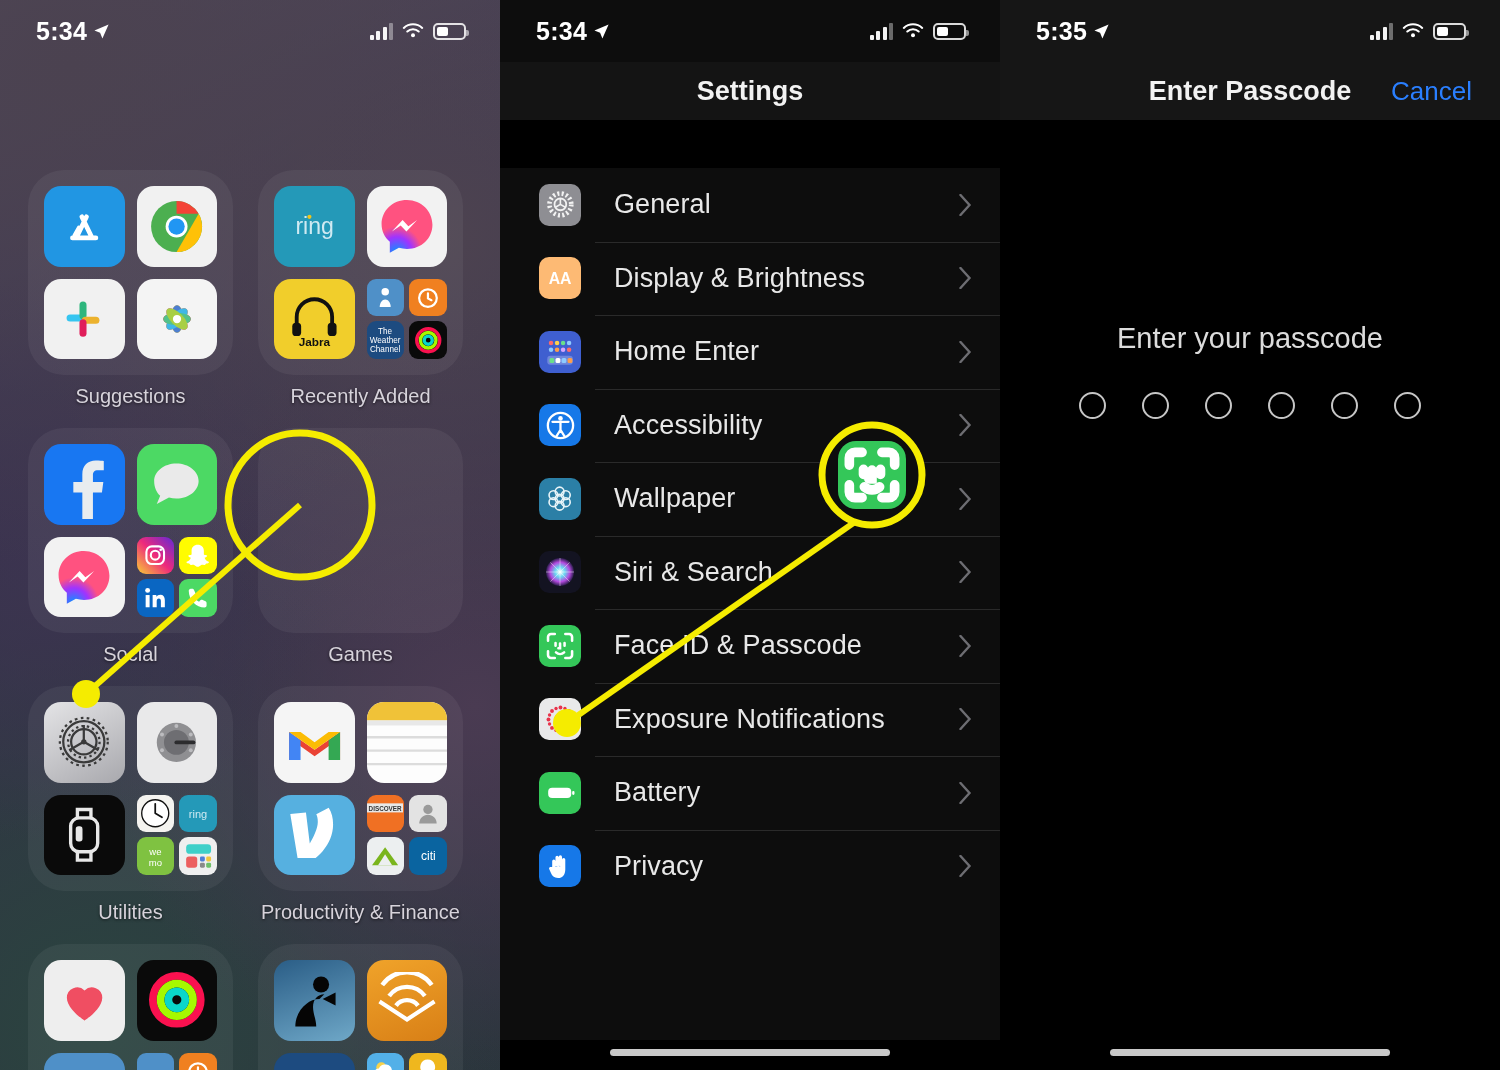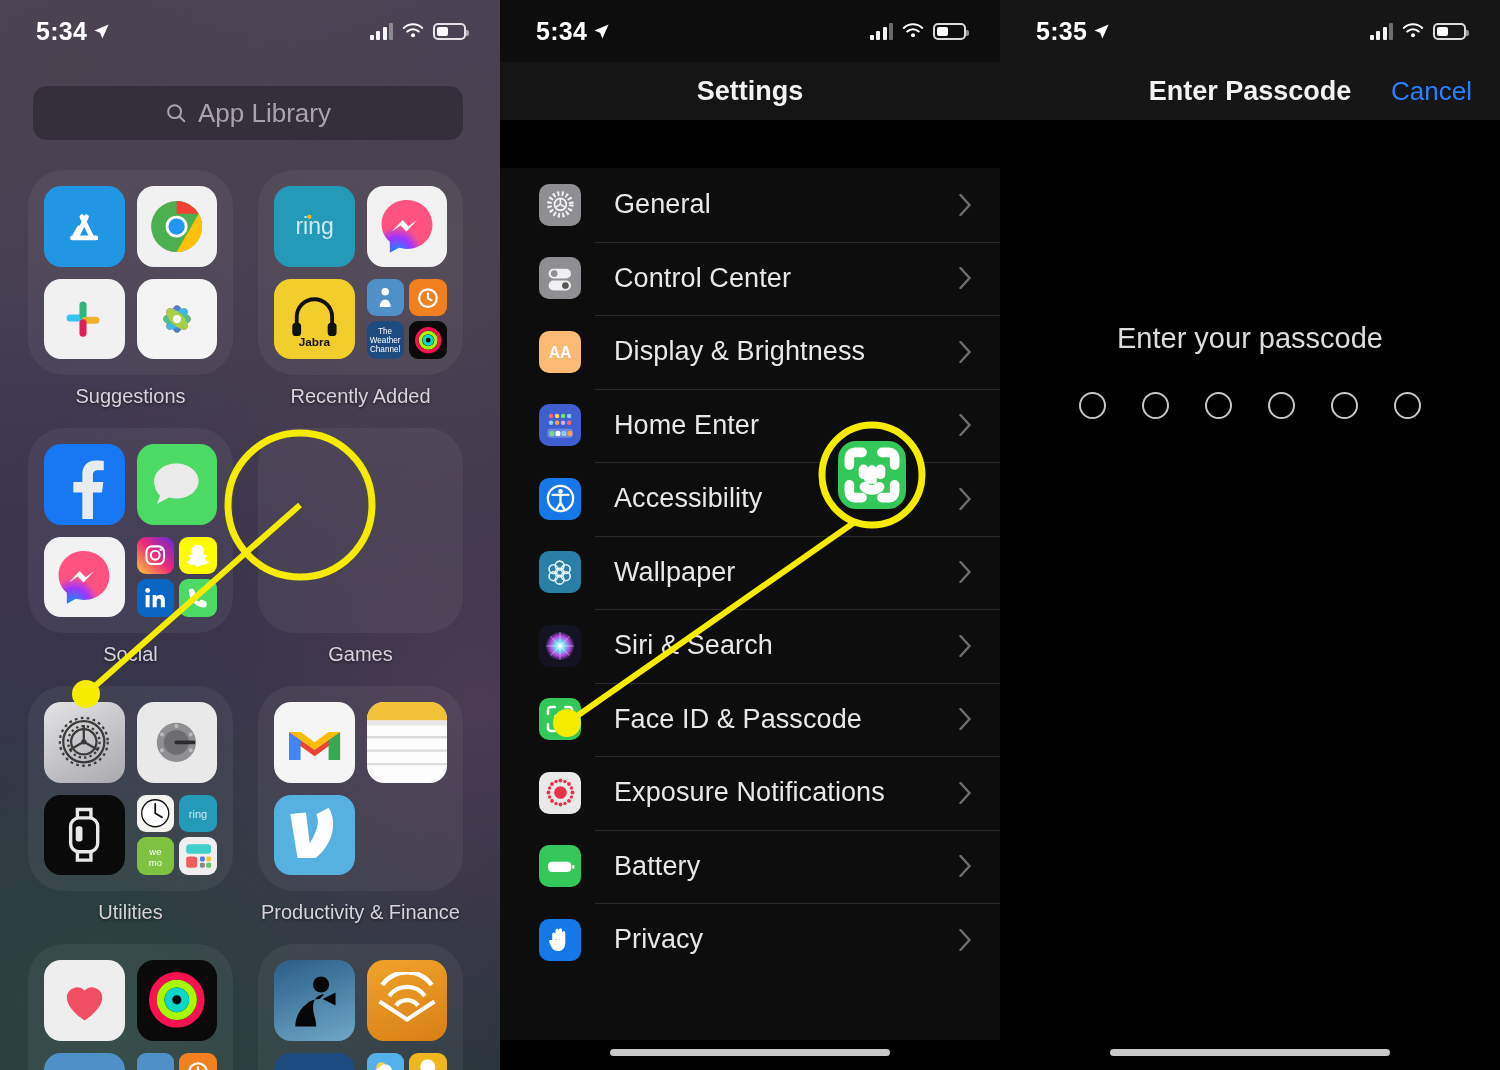--- a/index.html
+++ b/index.html
@@ -119,27 +119,20 @@
           <path d="M12 15.3a2 2 0 1 0 0-4 2 2 0 0 0 0 4z" fill="#fff"></path>
           <path d="M6.3 9.5a8.4 8.4 0 0 1 11.4 0" stroke="#fff" stroke-width="2.1" fill="none" stroke-linecap="round"></path>
           <path d="M2.8 5.9a13.6 13.6 0 0 1 18.4 0" stroke="#fff" stroke-width="2.1" fill="none" stroke-linecap="round"></path>
           </svg>
         <div class="batt">
             <b></b>
           </div>
       </div>
     </div>
 
-    <div class="search">
-      <svg class="mag" viewBox="0 0 24 24">
-        <circle cx="10.5" cy="10.5" r="7" stroke="#a9a2ae" stroke-width="2.2" fill="none"></circle>
-        <path d="M15.8 15.8 21 21" stroke="#a9a2ae" stroke-width="2.2" stroke-linecap="round"></path>
-        </svg>
-      <span>App Library</span>
-    </div>
 
     <div class="folders">
 
       <div class="frow">
         <div class="folder-wrap">
           <div class="folder">
             <div class="ic" style="background:#2196e3">
               <svg width="70%" height="70%" viewBox="0 0 24 24">
                   <path d="M7 17h10M8.6 17 13 8M15.4 17 11 8" stroke="#fff" stroke-width="2" stroke-linecap="round" fill="none"></path>
                   <path d="M9.8 12.8 8 16" stroke="#fff" stroke-width="2" stroke-linecap="round"></path>
@@ -389,20 +382,45 @@
                   <g stroke="#dcdcdc" stroke-width="1.4">
                     <path d="M0 21h48M0 29h48M0 37h48"></path>
                   </g>
                 </svg>
               </div>
             <div class="ic" style="background:#56b0e0">
               <svg width="68%" height="76%" viewBox="0 0 28 32">
                   <path d="M21.5 2c1.6 2.6 2.3 5.3 2.3 8.7 0 10.8-9.2 17.6-9.2 17.6H5.2L1.4 5.2 9.6 4.4l2 16.2c1.9-3.1 4.2-7.9 4.2-11.2 0-1.8-.3-3-.8-4z" fill="#fff"></path>
                 </svg>
               </div>
+            <div class="mini">
+              <div class="ic" style="background:#f07023">
+                <svg width="96%" height="60%" viewBox="0 0 40 22">
+                    <rect width="40" height="10" fill="#e8e8e8"></rect>
+                    <text x="20" y="8" font-family="Liberation Sans" font-size="7" font-weight="bold" fill="#333" text-anchor="middle">DISCOVER</text>
+                  </svg>
+                </div>
+              <div class="ic" style="background:#e3e3e3">
+                <svg width="74%" height="74%" viewBox="0 0 24 24">
+                    <circle cx="12" cy="9" r="4" fill="#9a9a9a"></circle>
+                    <path d="M4.5 21c0-4.4 3.4-7.5 7.5-7.5s7.5 3.1 7.5 7.5z" fill="#9a9a9a"></path>
+                  </svg>
+                </div>
+              <div class="ic" style="background:#eceff0">
+                <svg width="80%" height="70%" viewBox="0 0 30 22">
+                    <path d="M15 2 28 20H2z" fill="#7ab51d"></path>
+                    <path d="M15 9 22 20H8z" fill="#eceff0"></path>
+                  </svg>
+                </div>
+              <div class="ic" style="background:#0a64a0">
+                <svg width="92%" height="58%" viewBox="0 0 40 20">
+                    <text x="20" y="15" font-family="Liberation Sans" font-size="14" fill="#fff" text-anchor="middle">citi</text>
+                  </svg>
+                </div>
+            </div>
           </div>
           <div class="flabel">Productivity &amp; Finance</div>
         </div>
       </div>
 
       <div class="frow">
         <div class="folder-wrap">
           <div class="folder">
             <div class="ic" style="background:#eeeeee">
               <svg width="66%" height="66%" viewBox="0 0 24 24">
@@ -521,34 +539,20 @@
               <circle cx="12" cy="12" r="4.3" fill="none" stroke="#f2f2f2" stroke-width="1.3"></circle>
               <path d="M12 12V7.8M12 12l3.6 2.1M12 12 8.4 14.1" stroke="#f2f2f2" stroke-width="1.2"></path>
             </svg>
           </div>
         <div class="slabel">General</div>
         <svg class="chev" viewBox="0 0 12 22">
             <path d="M1 1l9 10-9 10" stroke="#6d6d72" stroke-width="2.4" fill="none" stroke-linecap="round"></path>
           </svg>
       </div>
 
-      <div class="srow">
-        <div class="sicon" style="background:#8e8e93">
-          <svg width="80%" height="80%" viewBox="0 0 24 24">
-              <rect x="4" y="5.5" width="16" height="7" rx="3.5" fill="#f0f0f0"></rect>
-              <circle cx="8" cy="9" r="2.4" fill="#8e8e93"></circle>
-              <rect x="4" y="14" width="16" height="7" rx="3.5" fill="#f0f0f0"></rect>
-              <circle cx="16" cy="17.5" r="2.4" fill="#555"></circle>
-            </svg>
-          </div>
-        <div class="slabel">Control Center</div>
-        <svg class="chev" viewBox="0 0 12 22">
-            <path d="M1 1l9 10-9 10" stroke="#6d6d72" stroke-width="2.4" fill="none" stroke-linecap="round"></path>
-          </svg>
-      </div>
 
       <div class="srow">
         <div class="sicon" style="background:#fdba74">
           <svg width="86%" height="86%" viewBox="0 0 24 24">
               <text x="12" y="16" font-family="Liberation Sans" font-size="10.5" font-weight="bold" fill="#fff" text-anchor="middle">AA</text>
             </svg>
           </div>
         <div class="slabel">Display &amp; Brightness</div>
         <svg class="chev" viewBox="0 0 12 22">
             <path d="M1 1l9 10-9 10" stroke="#6d6d72" stroke-width="2.4" fill="none" stroke-linecap="round"></path>

